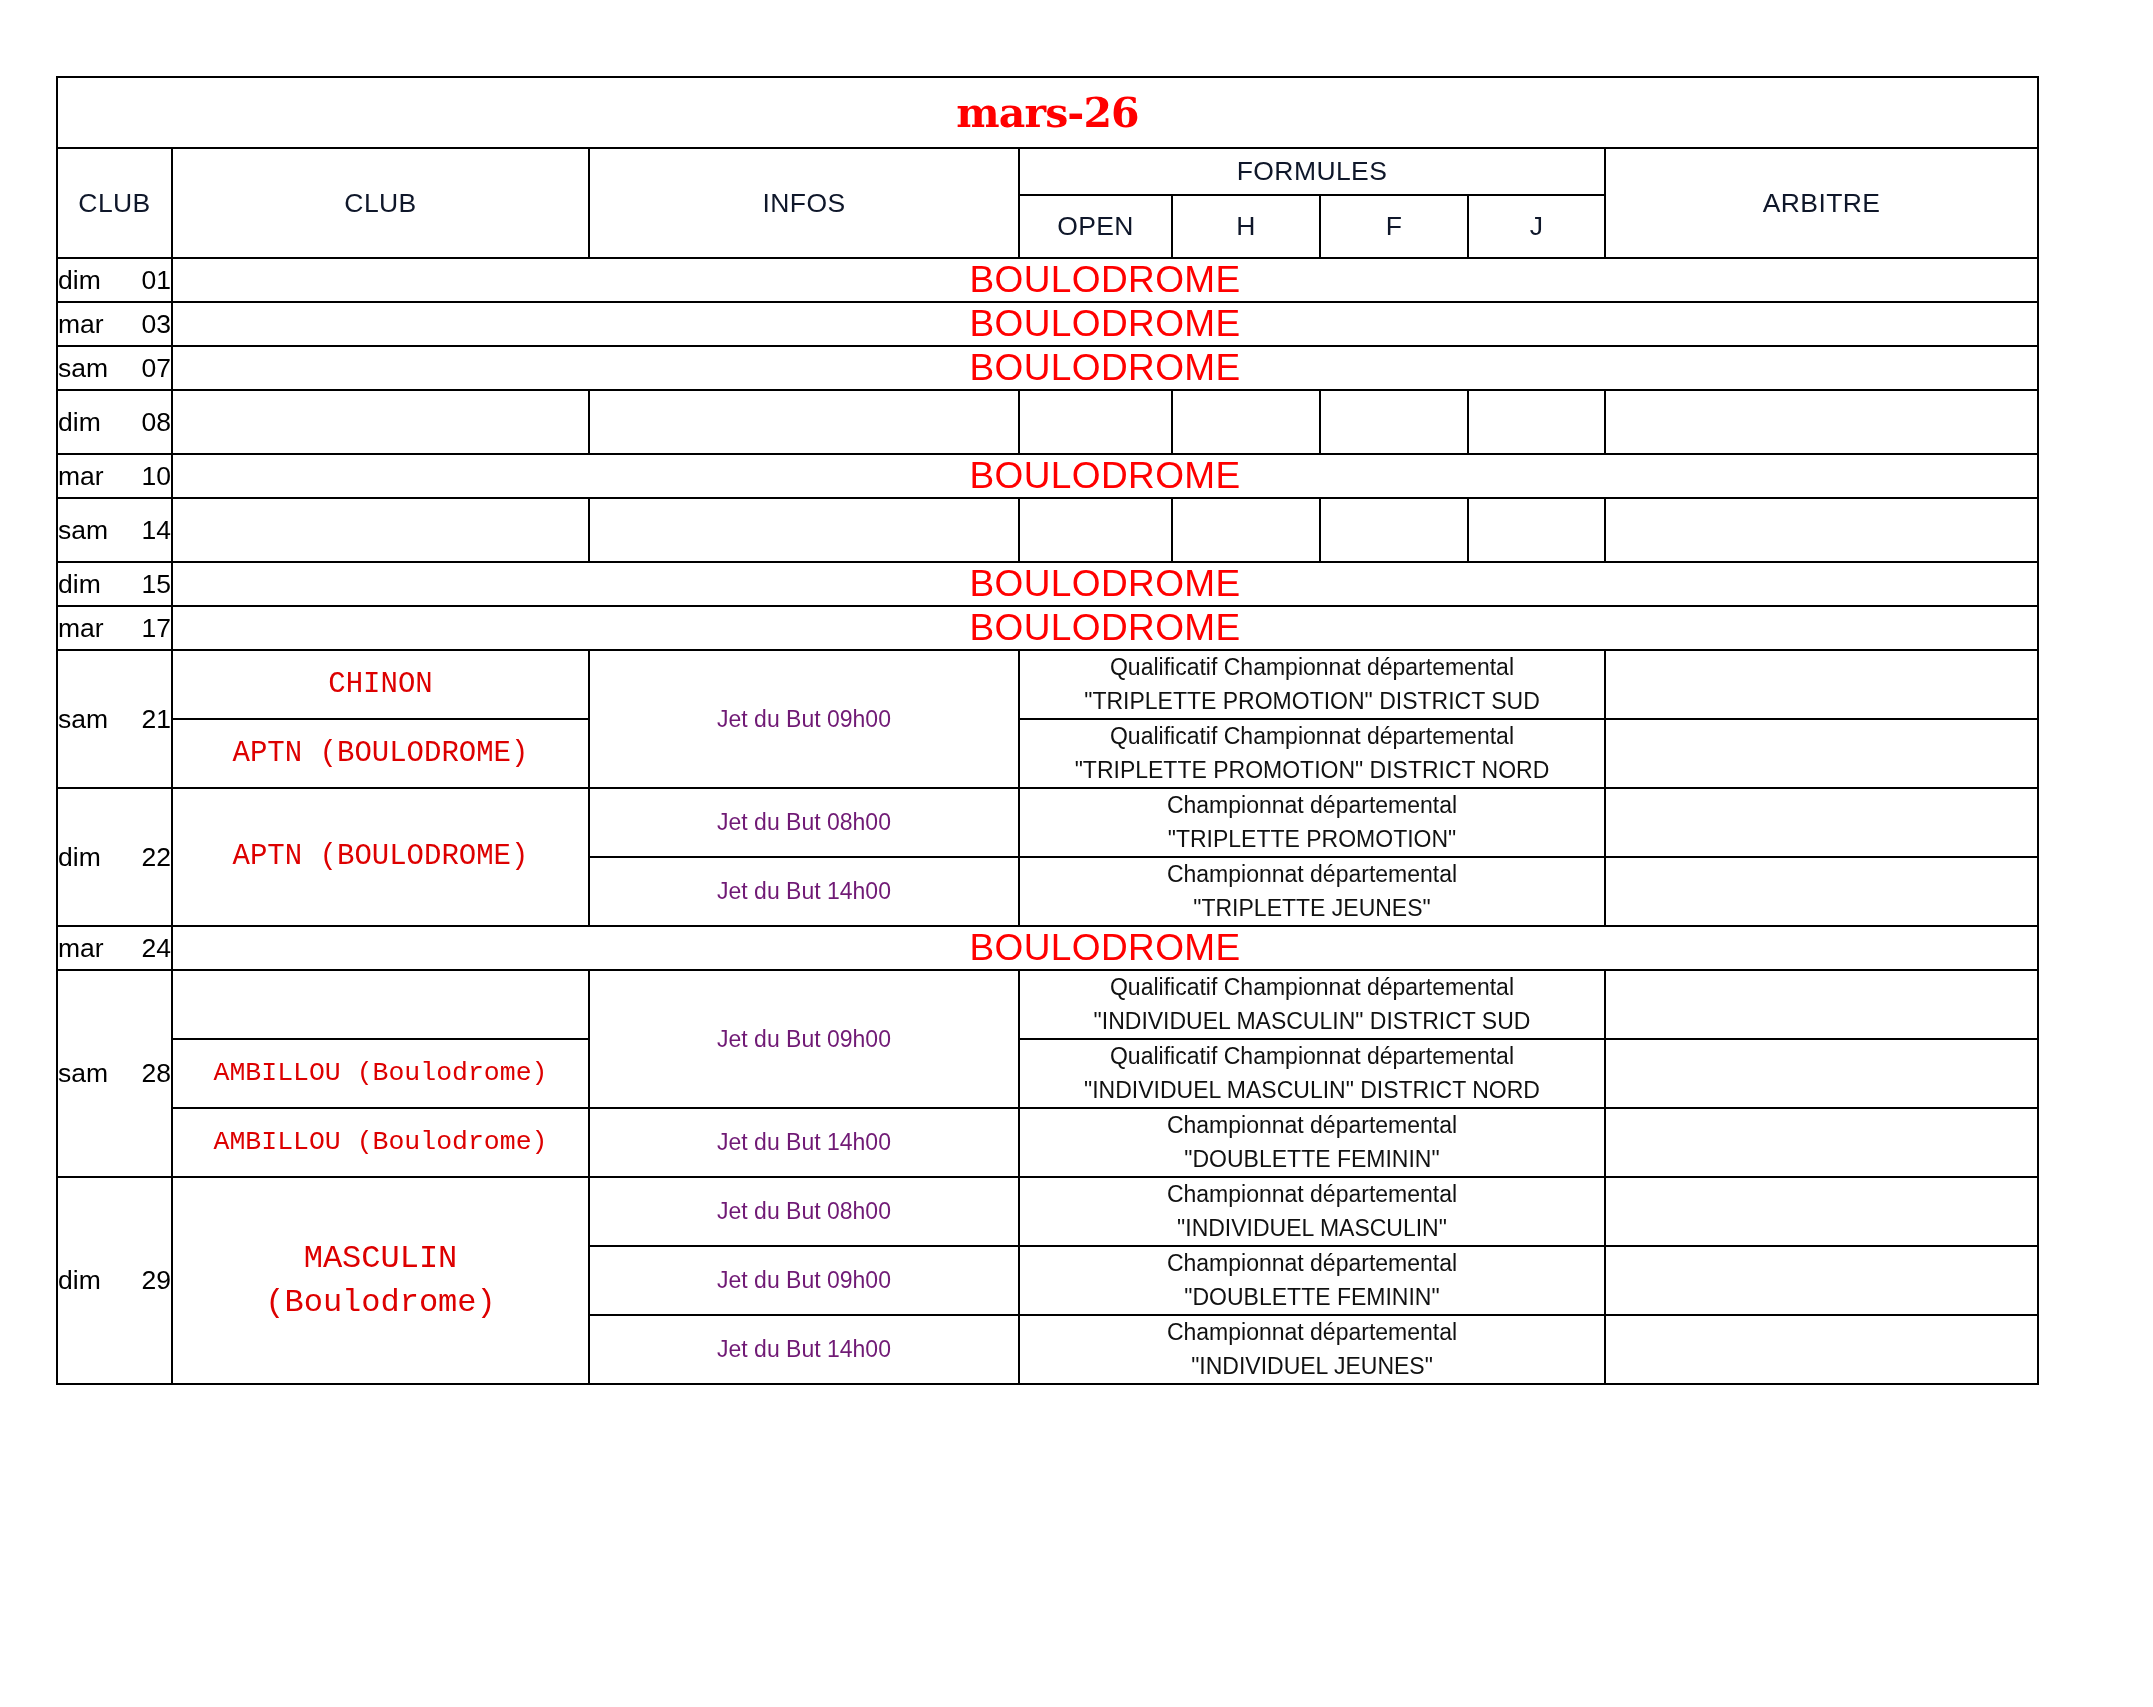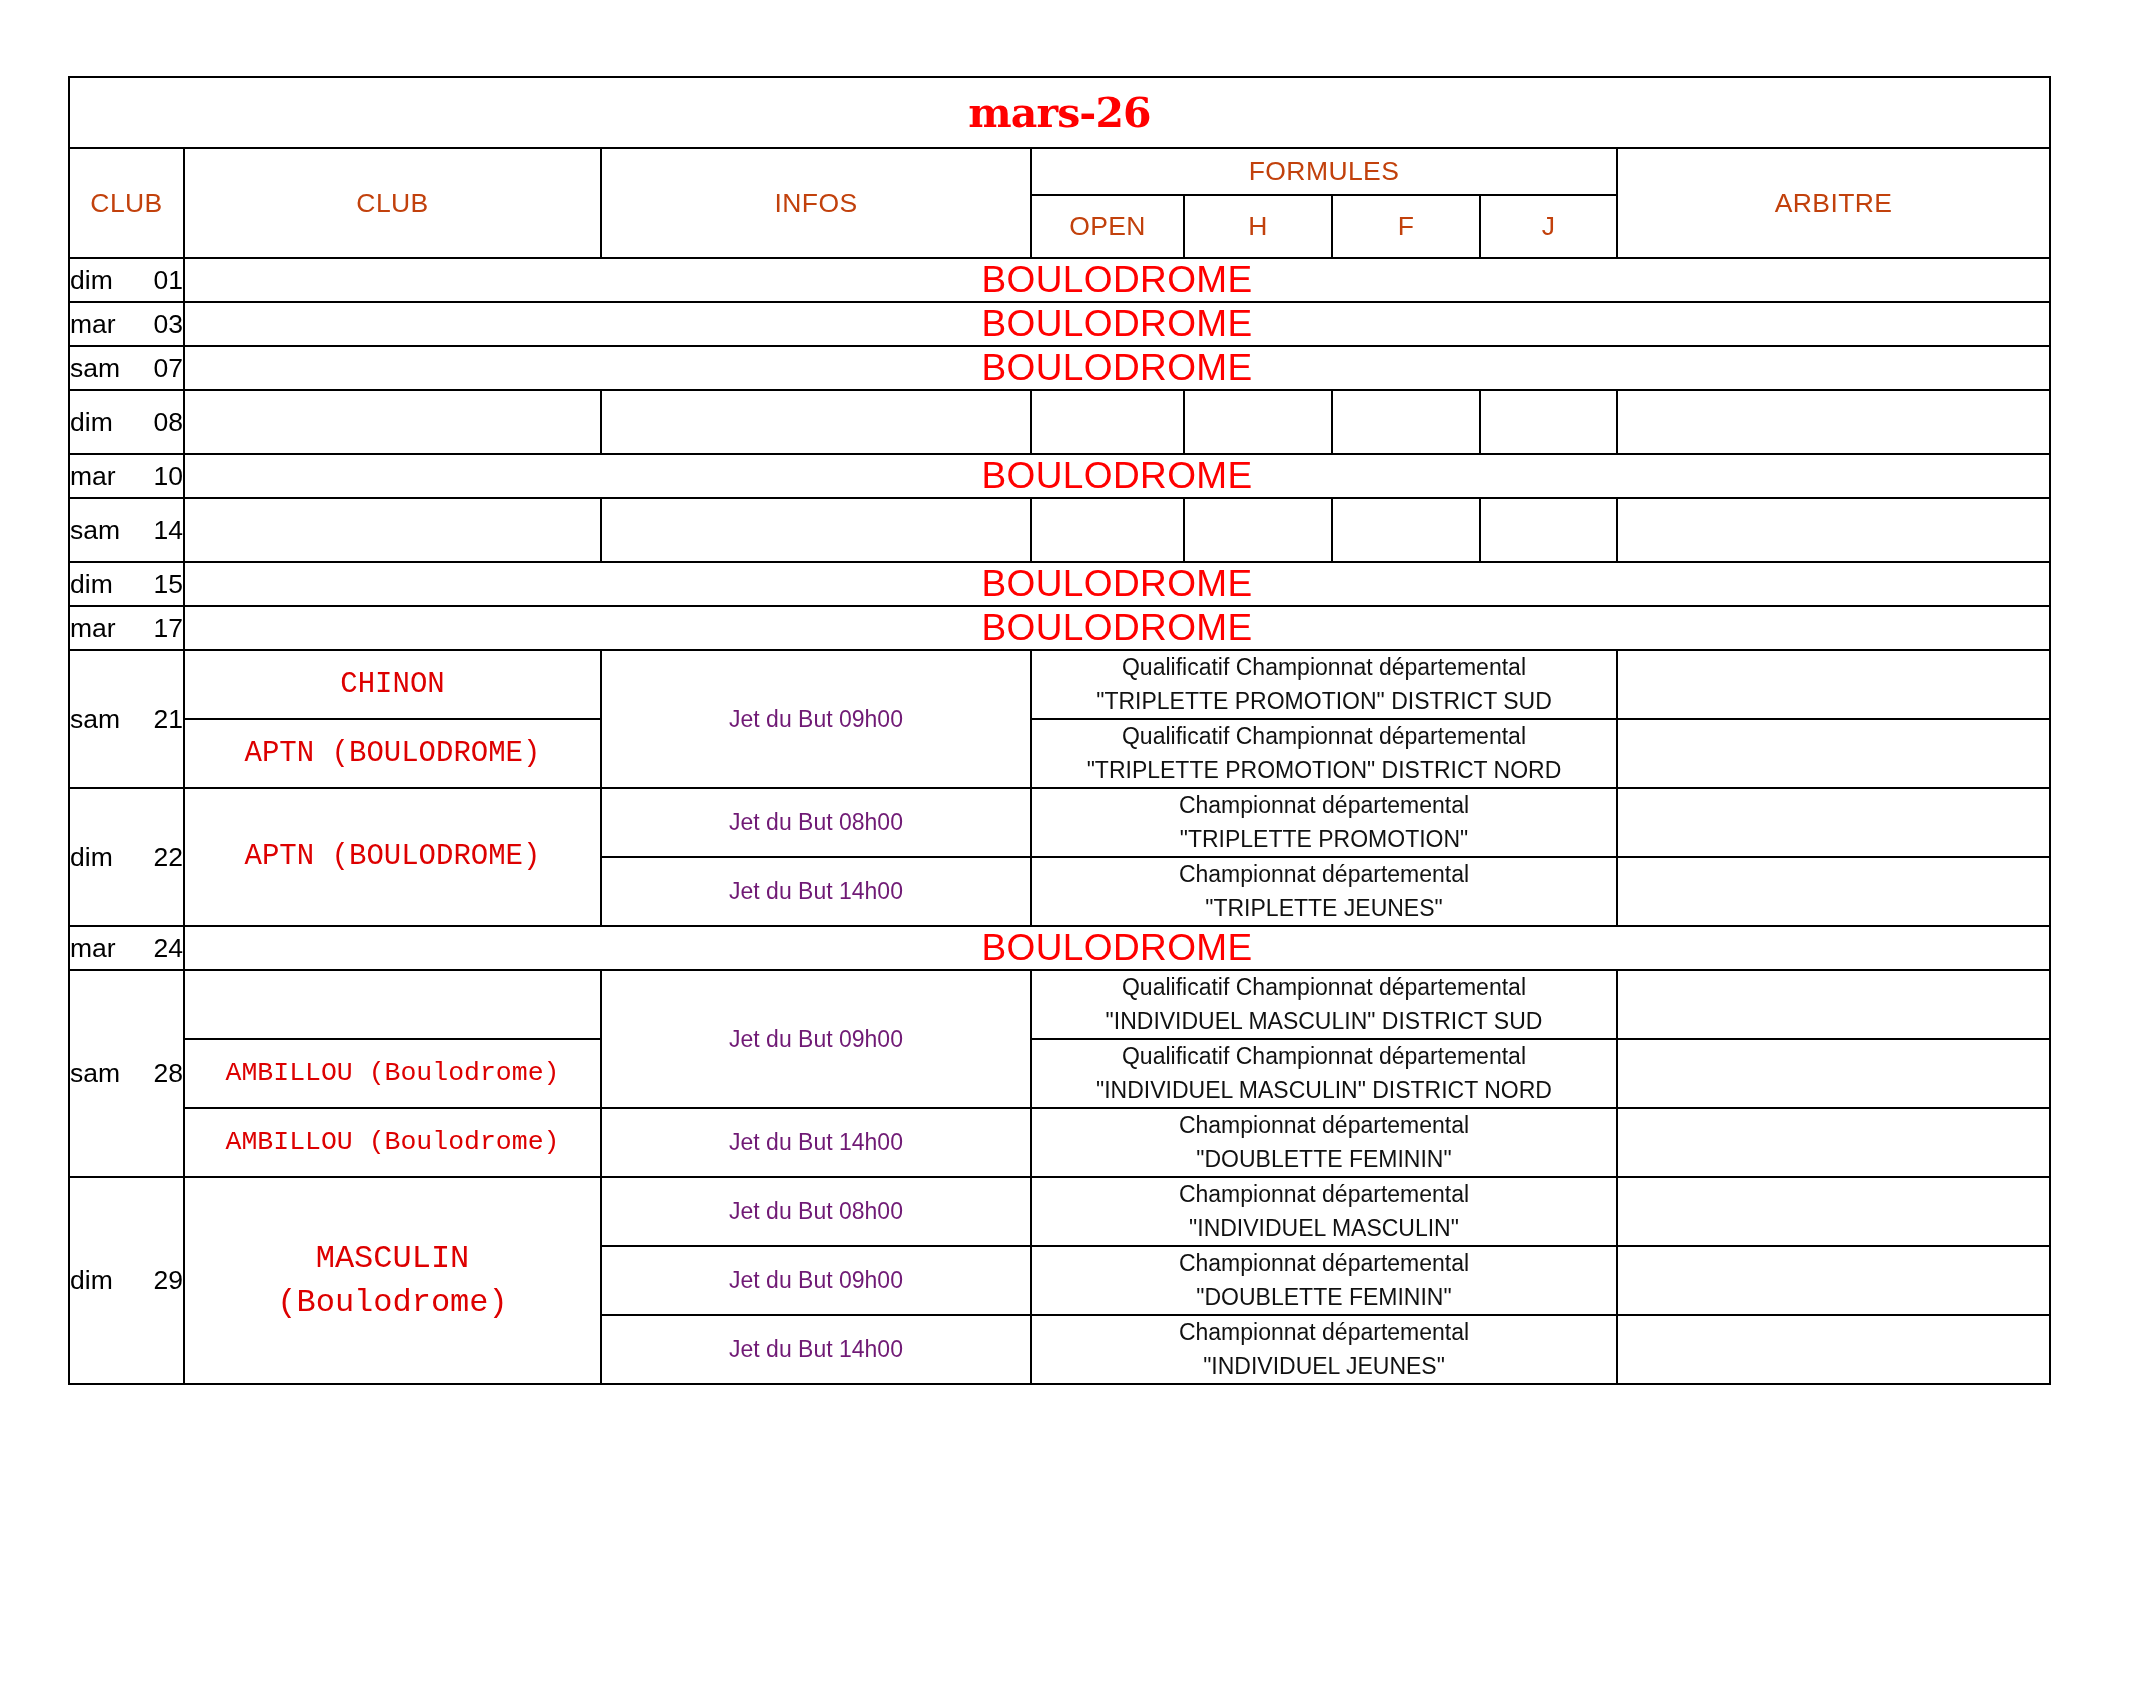--- a/index.html
+++ b/index.html
@@ -2,21 +2,21 @@
 <html style="font-size:14px"><head>
 <meta charset="utf-8">
 <style>
   html,body{margin:0;padding:0;background:#ffffff;}
   body{width:2153px;height:1707px;font-family:"Liberation Sans",sans-serif;-webkit-font-smoothing:antialiased;}
 
   #sheet{position:relative;width:2153px;height:1707px;}
 
   table.cal{
     position:absolute;
-    left:68px; top:76px;
+    left:56px; top:76px;
     width:1981px;
     border-collapse:collapse;
     table-layout:fixed;
   }
   table.cal td, table.cal th{
     border:2.6px solid #000;
     padding:0;
     text-align:center;
     vertical-align:middle;
     font-weight:normal;
@@ -28,21 +28,21 @@
   .title-cell{height:69px;}
   .title-txt{
     font-family:"DejaVu Serif",serif;
     font-weight:bold;
     color:#ff0000;
     font-size:41px;
     letter-spacing:-0.9px;
   }
 
   
-  .hd{font-size:26.5px;color:#c2410c;letter-spacing:0.4px;}
+  .hd{font-size:26.5px;color:#0f172a;letter-spacing:0.4px;}
   .hd-date{width:115px;}
   .hd-club{width:417px;}
   .hd-infos{width:430px;border-radius:32px;}
   .hd-open{width:153px;}
   .hd-h{width:148px;}
   .hd-f{width:148px;}
   .hd-j{width:137px;}
   .hd-arb{width:433px;}
   .row-head-top{height:47px;}
   .row-head-bot{height:63px;}

